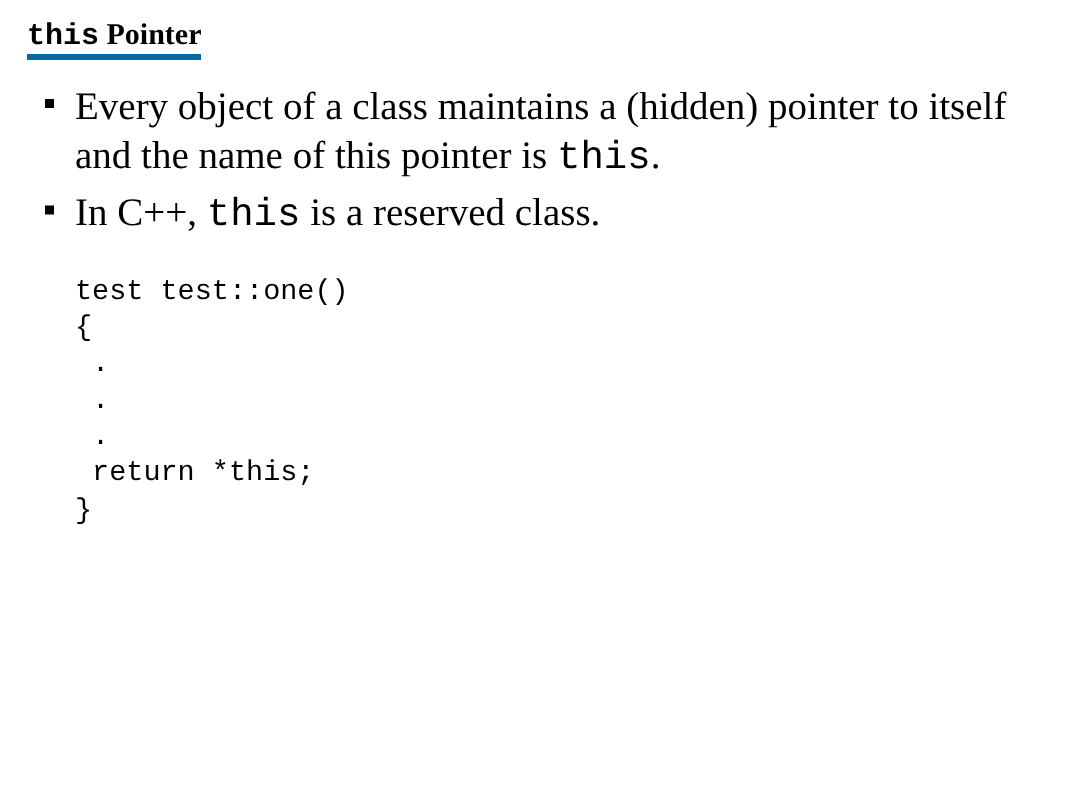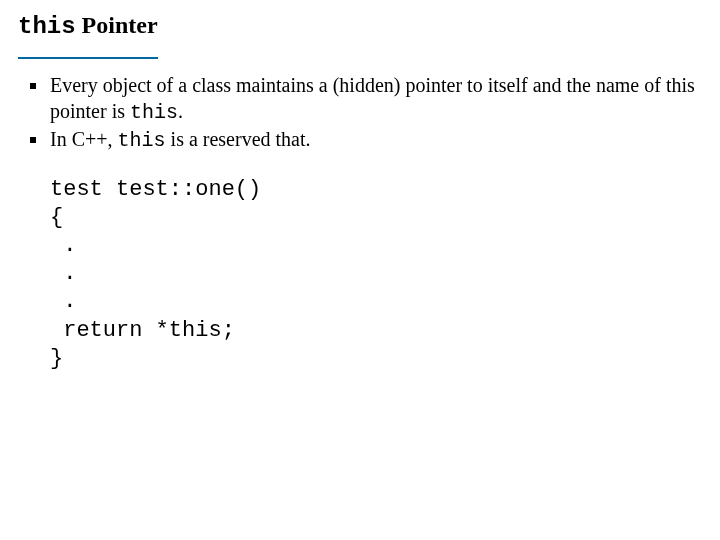--- a/index.html
+++ b/index.html
@@ -10,75 +10,75 @@
     background: #ffffff;
     font-family: "Times New Roman", Times, serif;
     color: #000;
   }
   .page {
     padding: 12px 18px 12px 18px;
     box-sizing: border-box;
     width: 720px;
   }
   .title {
-    font-size: 24px;
+    font-size: 20px;
     font-weight: bold;
     margin: 0 0 8px 0;
-    border-bottom: 2px solid #0369a1;
+    border-bottom: 4px solid #0369a1;
     display: inline-block;
-    padding-bottom: 17px;
+    padding-bottom: 0;
   }
   .title .mono {
     font-family: "Courier New", Courier, monospace;
     font-weight: bold;
   }
   ul.bullets {
     list-style: none;
     margin: 6px 0 0 0;
     padding: 0 0 0 10px;
   }
   ul.bullets li {
     position: relative;
-    font-size: 20px;
+    font-size: 26px;
     line-height: 1.28;
     padding-left: 22px;
     margin: 0 0 2px 0;
   }
   ul.bullets li::before {
     content: "";
     position: absolute;
     left: 2px;
     top: 0.48em;
     width: 6px;
     height: 6px;
     background: #000;
   }
   .mono {
     font-family: "Courier New", Courier, monospace;
   }
   .codeblock {
     font-family: "Courier New", Courier, monospace;
-    font-size: 22px;
+    font-size: 19px;
     line-height: 1.28;
     white-space: pre;
     margin: 22px 0 0 32px;
   }
 </style>
 </head>
 <body>
 
 <div class="page">
 
   <div class="title">
     <span class="mono">this</span><span> Pointer</span>
   </div>
 
   <ul class="bullets">
       <li><span>Every object of a class maintains a (hidden) pointer to itself and the name of this pointer is </span><span class="mono">this</span><span>.</span></li>
-      <li><span>In C++, </span><span class="mono">this</span><span> is a reserved that.</span></li>
+      <li><span>In C++, </span><span class="mono">this</span><span> is a reserved class.</span></li>
     </ul>
 
   <div class="codeblock">test test::one()
 {
  .
  .
  .
  return *this;
 }</div>
 

